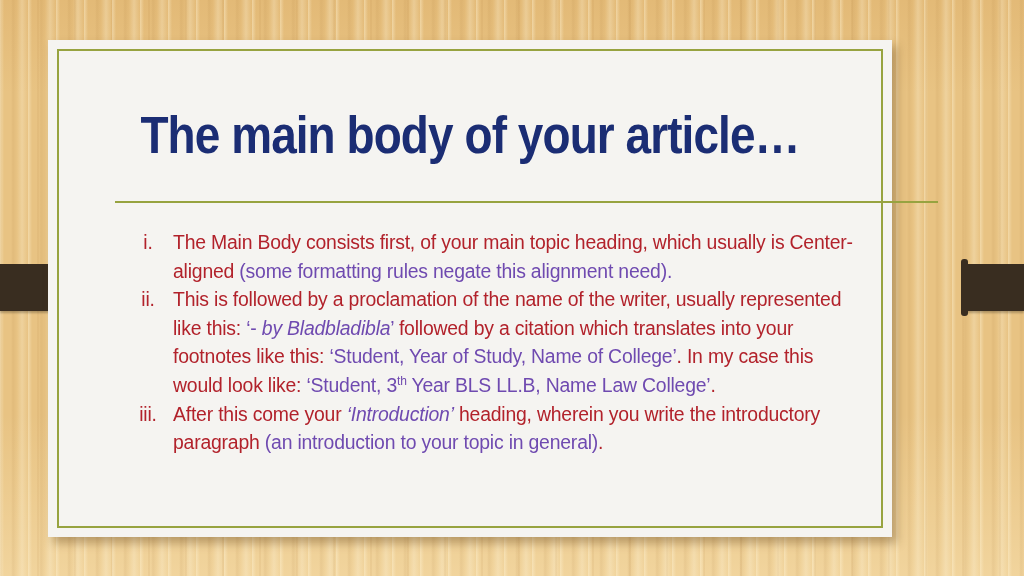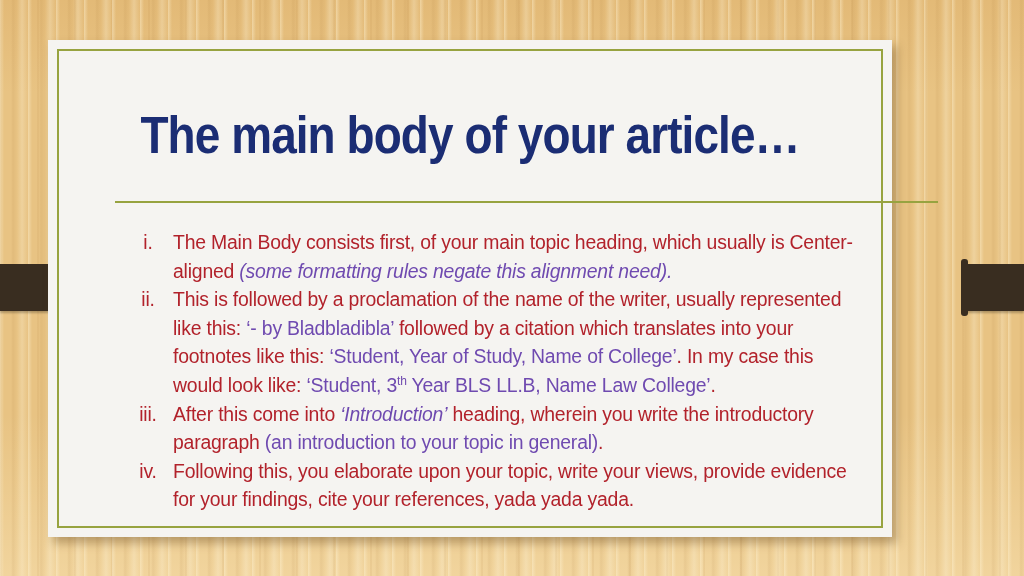--- a/index.html
+++ b/index.html
@@ -84,21 +84,21 @@
     flex:none;
     width:30px;
     text-align:center;
     color:var(--c-red);
   }
   .item-text{
     flex:1 1 auto;
     padding-left:10px;
     white-space:pre-wrap;
   }
-  .seg-italic{}
+  .seg-italic{font-style:italic;}
   .seg-sup{font-size:0.62em;vertical-align:super;line-height:0;}
 </style>
 </head>
 <body>
 
 <div class="stage">
 
   <div class="clip clip-left">
     <div class="cap"></div>
   </div>
@@ -110,34 +110,29 @@
     <div class="card-border"></div>
 
     <div class="title">The main body of your article…</div>
 
     <div class="divider"></div>
 
     <div class="body-list">
         <div class="item">
           <span class="item-num">i.</span>
           <span class="item-text"><span style="color: rgb(178, 34, 43);">The Main Body consists first, of your main topic heading, which usually is Center-
-aligned </span><span style="color: rgb(111, 74, 176); font-style: italic;">(some formatting rules negate this alignment need).</span></span>
+aligned </span><span style="color: rgb(111, 74, 176);">(some formatting rules negate this alignment need).</span></span>
         </div>
         <div class="item">
           <span class="item-num">ii.</span>
           <span class="item-text"><span style="color: rgb(178, 34, 43);">This is followed by a proclamation of the name of the writer, usually represented
 like this: </span><span style="color: rgb(111, 74, 176);">‘- </span><span class="seg-italic" style="color: rgb(111, 74, 176);">by Bladbladibla</span><span style="color: rgb(111, 74, 176);">’</span><span style="color: rgb(178, 34, 43);"> followed by a citation which translates into your
 footnotes like this: </span><span style="color: rgb(111, 74, 176);">‘Student, Year of Study, Name of College’</span><span style="color: rgb(178, 34, 43);">. In my case this
 would look like: </span><span style="color: rgb(111, 74, 176);">‘Student, 3</span><span class="seg-sup" style="color: rgb(111, 74, 176);">th</span><span style="color: rgb(111, 74, 176);"> Year BLS LL.B, Name Law College’</span><span style="color: rgb(178, 34, 43);">.</span></span>
         </div>
         <div class="item">
           <span class="item-num">iii.</span>
-          <span class="item-text"><span style="color: rgb(178, 34, 43);">After this come into </span><span style="color: rgb(111, 74, 176); font-style: italic;">‘Introduction’</span><span style="color: rgb(178, 34, 43);"> heading, wherein you write the introductory
+          <span class="item-text"><span style="color: rgb(178, 34, 43);">After this come your </span><span style="color: rgb(111, 74, 176); font-style: italic;">‘Introduction’</span><span style="color: rgb(178, 34, 43);"> heading, wherein you write the introductory
 paragraph </span><span style="color: rgb(111, 74, 176);">(an introduction to your topic in general)</span><span style="color: rgb(178, 34, 43);">.</span></span>
-        </div>
-        <div class="item">
-          <span class="item-num">iv.</span>
-          <span class="item-text"><span style="color: rgb(178, 34, 43);">Following this, you elaborate upon your topic, write your views, provide evidence
-for your findings, cite your references, yada yada yada.</span></span>
         </div>
       </div>
   </div>
 </div>
 
 </body></html>

